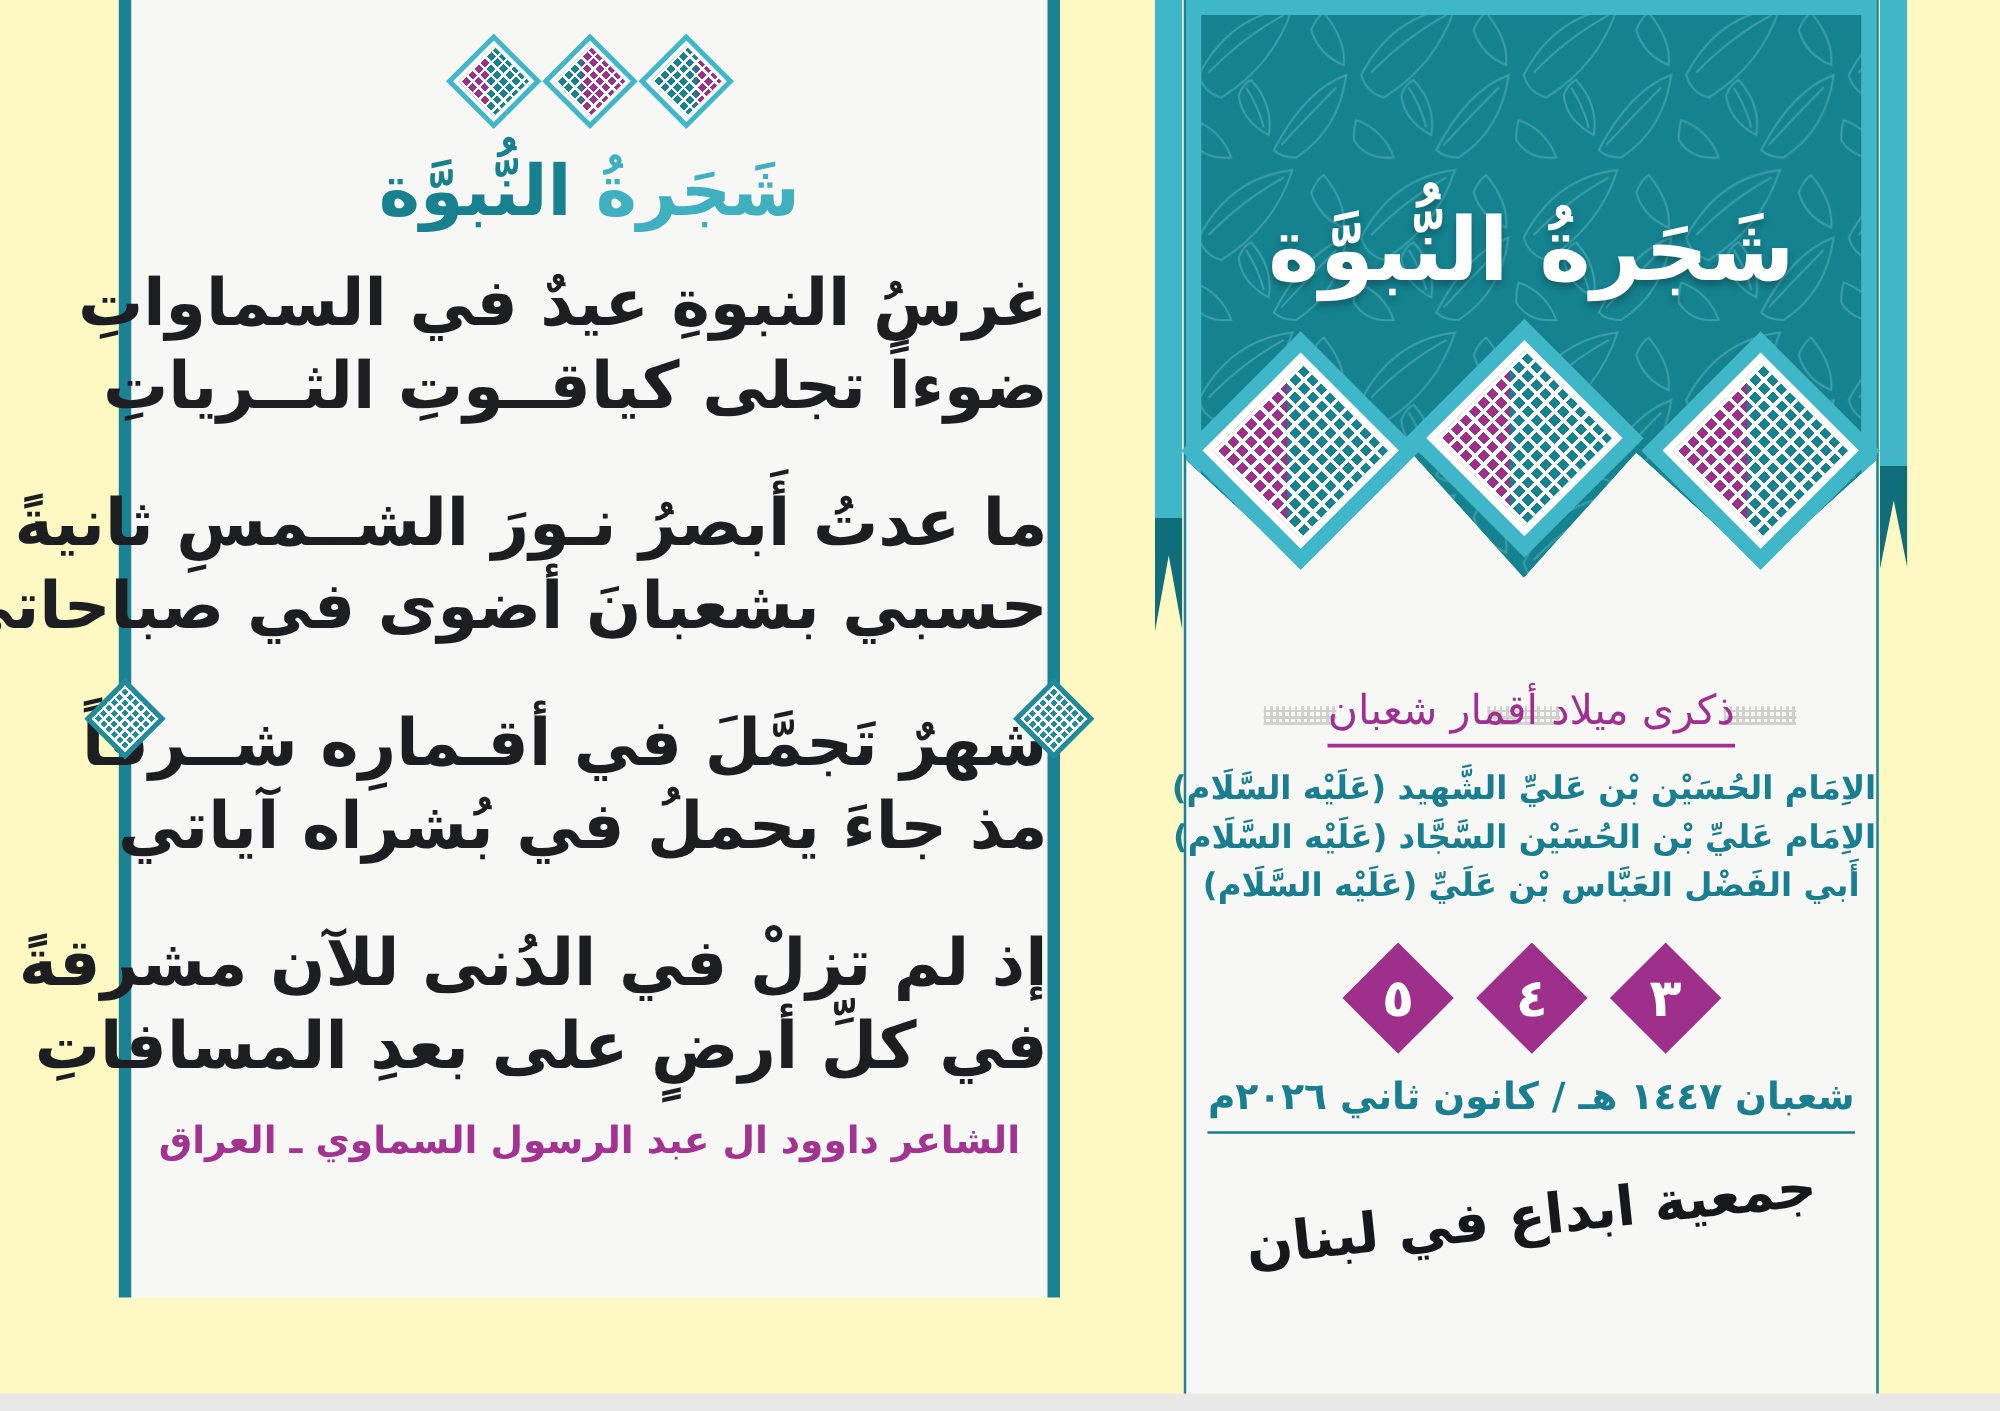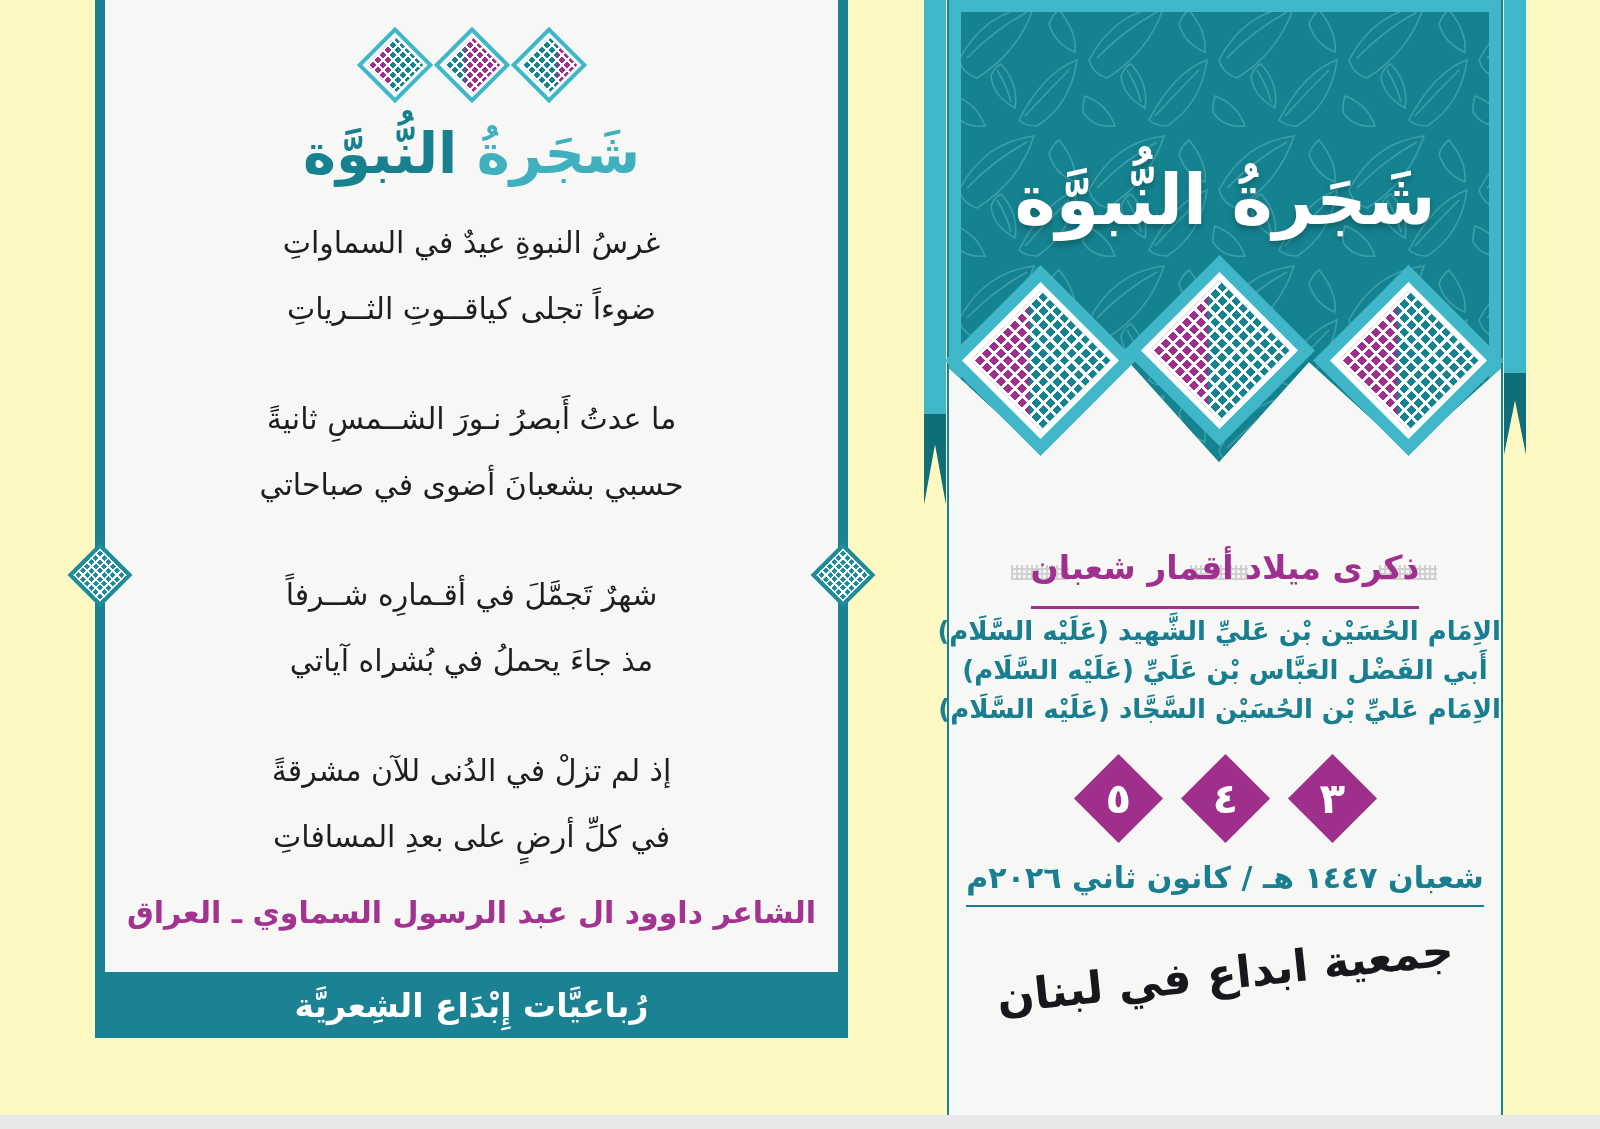--- a/index.html
+++ b/index.html
@@ -48,21 +48,21 @@
   }
   .left-title .t1{ color:#3fb0bf; }
   .left-title .t2{ color:#17818f; }
 
   .poem{
     position:absolute; top:210px; left:0; width:100%;
     text-align:center; color:#1d1e22;
   }
   .couplet{ margin-bottom:44px; }
   .poem-line{
-    font-size:30px; font-weight:normal; line-height:66px;
+    font-size:52px; font-weight:bold; line-height:66px;
     white-space:nowrap;
   }
   .poet-credit{
     position:absolute; top:895px; left:0; width:100%;
     text-align:center; color:#a23390; font-weight:bold; font-size:30px;
   }
   .left-banner{
     position:absolute; left:-10px; bottom:0; width:753px; height:66px;
     background:#1a8292; display:flex; align-items:center; justify-content:center;
   }
@@ -134,22 +134,22 @@
     background:linear-gradient(#3fb7c8 0 82%, #0f6e7a 82%);
     clip-path:polygon(0 0,100% 0,100% 100%,50% 88%,0 100%);
   }
   .ribbon-left{ left:924px; height:505px; }
   .ribbon-right{ left:1504px; height:455px; }
 
   .occasion-heading{
     position:absolute; top:548px; left:0; width:100%; text-align:center;
   }
   .occasion-heading span{
-    display:inline-block; color:#a03090; font-weight:bold; font-size:33px;
-    border-bottom:3px solid #a03090; padding-bottom:19px;
+    display:inline-block; color:#a03090; font-weight:normal; font-size:33px;
+    border-bottom:3px solid #a03090; padding-bottom:8px;
   }
   .imams{
     position:absolute; top:612px; left:0; width:100%;
     text-align:center; color:#197f90;
   }
   .imam-line{ font-size:26px; font-weight:bold; line-height:39px; white-space:nowrap;text-align:center; }
 
   .day-row{
     position:absolute; top:752px; left:0; width:552px; height:92px;
     display:flex; justify-content:center; align-items:center; gap:44px;
@@ -219,23 +219,20 @@
         <div class="poem-line">مذ جاءَ يحملُ في بُشراه آياتي</div>
       </div>
       <div class="couplet">
         <div class="poem-line">إذ لم تزلْ في الدُنى للآن مشرقةً</div>
         <div class="poem-line">في كلِّ أرضٍ على بعدِ المسافاتِ</div>
       </div>
     </div>
 
     <div class="poet-credit">الشاعر داوود ال عبد الرسول السماوي ـ العراق</div>
 
-    <div class="left-banner">
-      <span class="left-banner-text">رُباعيَّات إِبْدَاع الشِعريَّة</span>
-    </div>
   </div>
 
   <div class="border-gem gem-left">
     <div class="gem-grid"></div>
   </div>
   <div class="border-gem gem-right">
     <div class="gem-grid"></div>
   </div>
 
   <div class="right-panel">
@@ -284,22 +281,22 @@
     <div class="watermark" style="left:62px;  top:565px;"></div>
     <div class="watermark" style="left:241px; top:565px;"></div>
     <div class="watermark" style="left:430px; top:565px;"></div>
 
     <div class="occasion-heading">
       <span>ذكرى ميلاد أقمار شعبان</span>
     </div>
 
     <div class="imams">
       <div class="imam-line">الاِمَام الحُسَيْن بْن عَليِّ الشَّهيد (عَلَيْه السَّلَام)</div>
+      <div class="imam-line">الاِمَام عَليِّ بْن الحُسَيْن السَّجَّاد (عَلَيْه السَّلَام)</div>
       <div class="imam-line">أَبي الفَضْل العَبَّاس بْن عَلَيِّ (عَلَيْه السَّلَام)</div>
-      <div class="imam-line">الاِمَام عَليِّ بْن الحُسَيْن السَّجَّاد (عَلَيْه السَّلَام)</div>
     </div>
 
     <div class="day-row">
       <div class="day-diamond">
         <span class="day-number">٣</span>
       </div>
       <div class="day-diamond">
         <span class="day-number">٤</span>
       </div>
       <div class="day-diamond">

